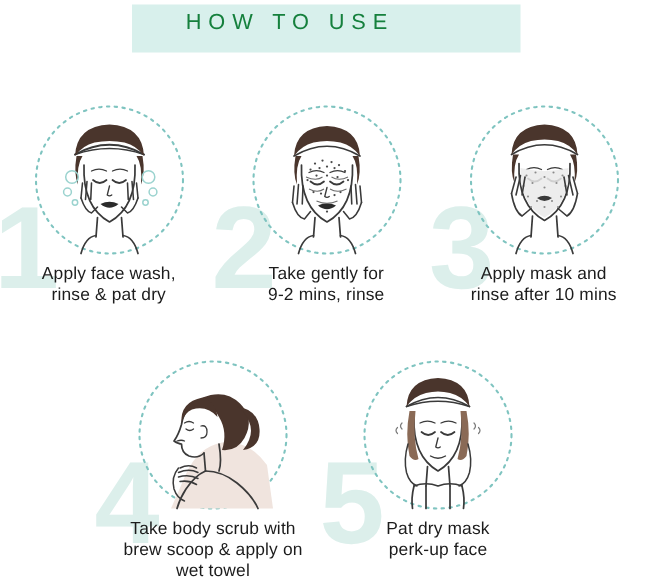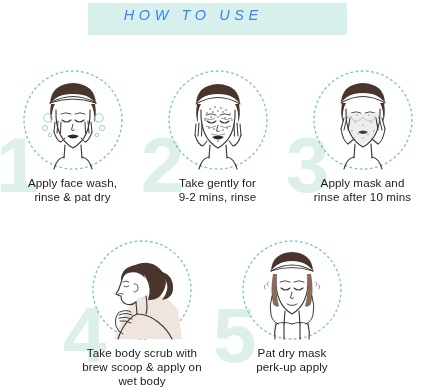--- a/index.html
+++ b/index.html
@@ -18,25 +18,24 @@
     left:88px; top:3px;
     width:259px; height:32px;
     background:#d8f0ec;
   }
   #header-title{
     position:absolute;
     left:0; top:0; width:382px; height:30px;
     display:flex; align-items:center; justify-content:center;
     font-size:14.5px;
     letter-spacing:4.6px;
-    color:#3b82f6;
+    color:#15803d;
     font-weight:400;
     text-indent:4.6px;
     white-space:nowrap;
-    font-style:italic;
   }
 
   
   #steps-top{
     position:absolute;
     left:0; top:68px; width:434px; height:150px;
     display:flex; justify-content:space-between;
   }
   #steps-bottom{
     position:absolute;
@@ -320,21 +319,21 @@
           <path d="M29 77 Q36 74 42 77"></path>
           <path d="M29 80 Q36 78 42 81"></path>
           <path d="M30 83 Q36 82 41 85"></path>
           <path d="M29 74 Q24 80 26 88 Q28 94 33 96"></path>
         </g>
       </svg>
     </div>
     <div class="caption">
       <div>Take body scrub with</div>
       <div>brew scoop &amp; apply on</div>
-      <div>wet body</div>
+      <div>wet towel</div>
     </div>
   </div>
 
   <div class="step wide">
     <div class="bignum">5</div>
     <div class="circle-wrap">
       <svg width="104" height="104" viewBox="0 0 104 104">
         <circle cx="52" cy="52" r="49" fill="none" stroke="#7fc4c0" stroke-width="1.4" stroke-dasharray="1.6 3.6" stroke-linecap="round"></circle>
         <g fill="none" stroke="#3a3a3a" stroke-width="1.15" stroke-linecap="round" stroke-linejoin="round">
 
@@ -372,17 +371,17 @@
         <g fill="none" stroke="#7a7a7a" stroke-width="0.8" stroke-linecap="round">
           <path d="M28 44 Q26 46 28 48"></path>
           <path d="M25 47 Q23 49 25 51"></path>
           <path d="M76 44 Q78 46 76 48"></path>
           <path d="M79 47 Q81 49 79 51"></path>
         </g>
       </svg>
     </div>
     <div class="caption">
       <div>Pat dry mask</div>
-      <div>perk-up apply</div>
+      <div>perk-up face</div>
     </div>
   </div>
 
 </div>
 
 </body></html>

